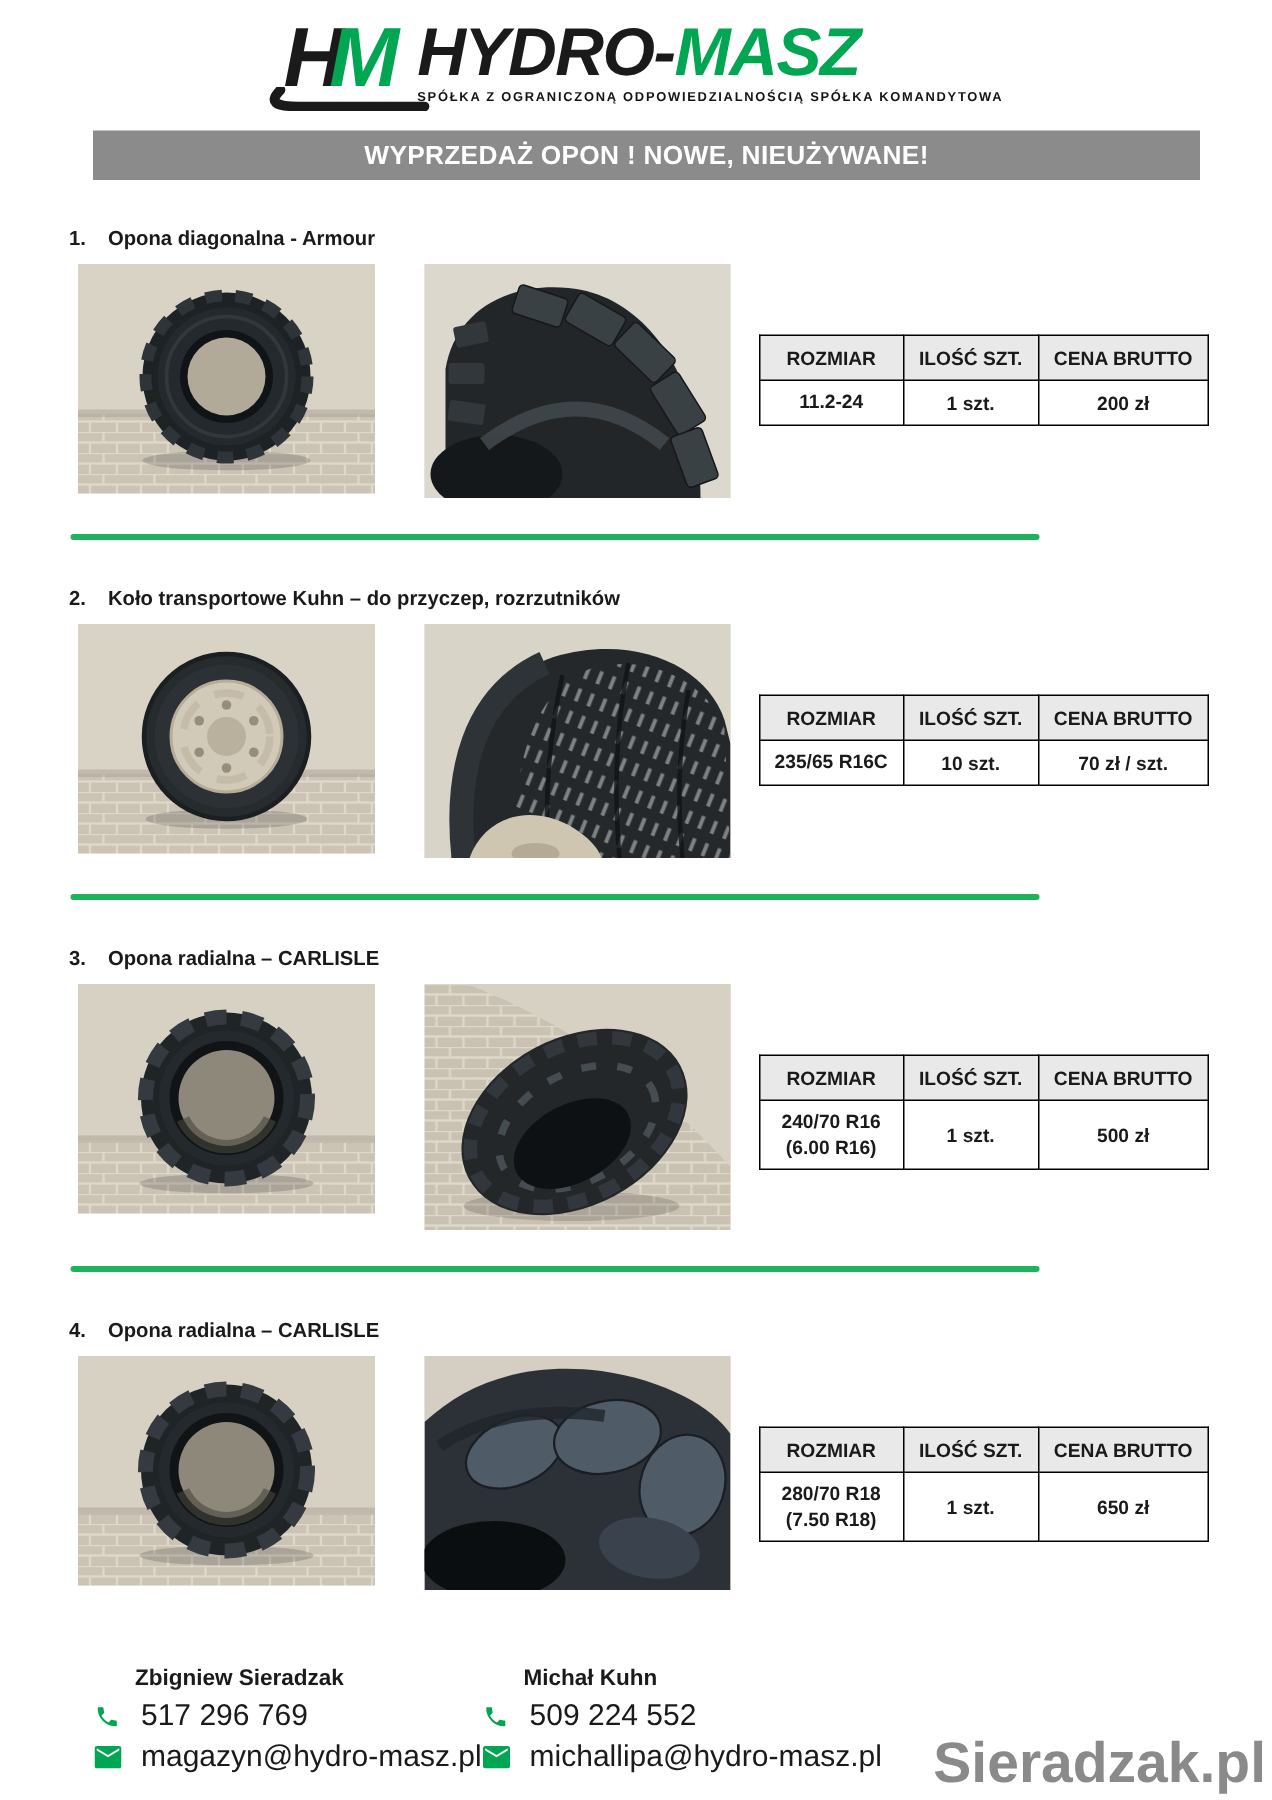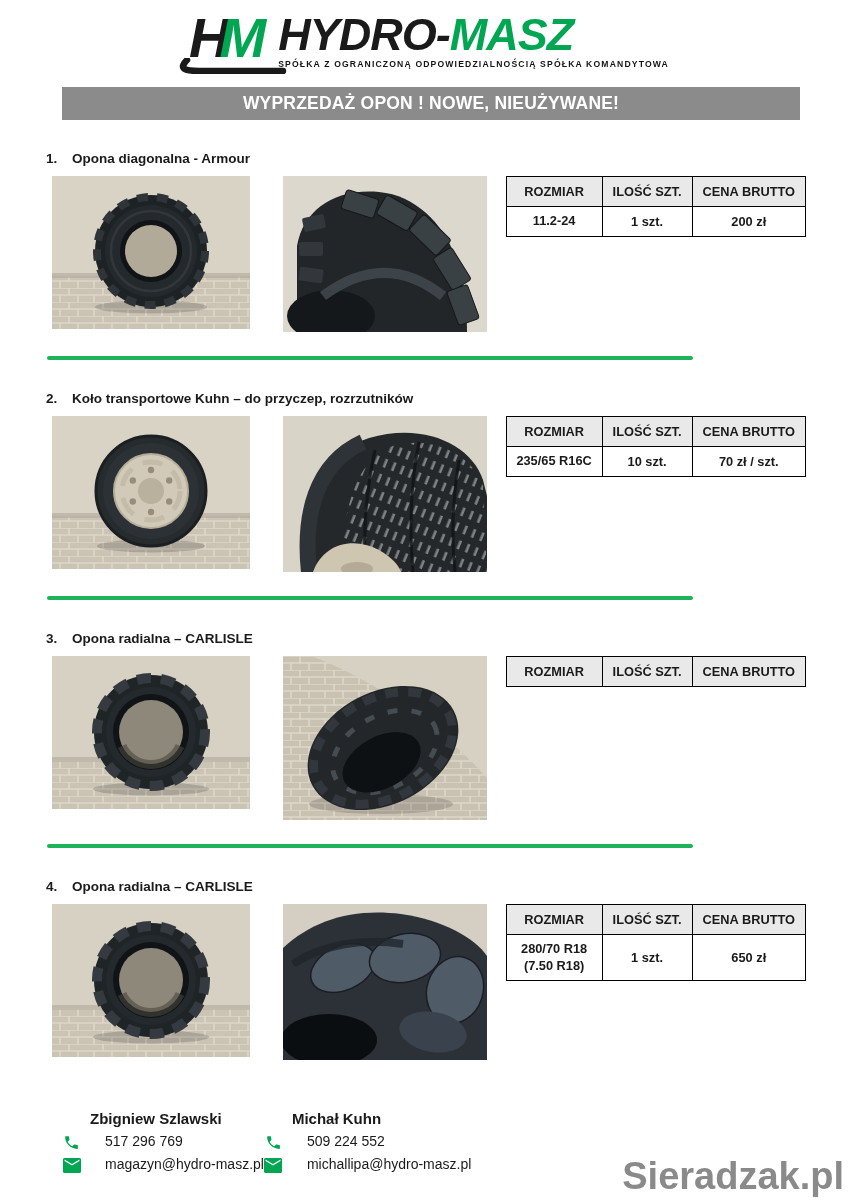--- a/index.html
+++ b/index.html
@@ -31,35 +31,35 @@
   .banner{width:738px;height:33px;margin:13px auto 0 62px;background:var(--banner-gray);
     display:flex;align-items:center;justify-content:center;}
   .banner span{color:#fff;font-weight:bold;font-size:17.5px;letter-spacing:.2px;}
   
   .section{margin-top:0;}
   .sec-title{margin:31px 0 0 46px;font-size:13.5px;font-weight:bold;display:flex;}
   .sec-title .num{width:26px;}
   .sec-body{display:flex;align-items:flex-start;padding:10px 42px 0 52px;}
   .photos{display:flex;gap:33px;}
   .photo{display:block;background:#d9d3c5;}
-  .table-wrap{margin-left:auto;}
+  .table-wrap{margin-left:auto;margin-top:47px;}
   table.price{border-collapse:collapse;}
   table.price th,table.price td{border:1.6px solid #000;text-align:center;font-size:12.8px;}
   table.price th{background:var(--table-header-bg);font-weight:bold;padding:7px 10px;}
   table.price td{padding:6px 8px;font-weight:bold;}
   .col-rozmiar{min-width:96px;}
   .col-ilosc{min-width:86px;}
   .col-cena{min-width:104px;}
   td.rozmiar{white-space:pre-line;line-height:1.3;}
   .divider{height:4px;width:646px;background:var(--divider-green);margin:24px 0 0 47px;border-radius:2px;}
   
   .footer{display:flex;align-items:flex-start;margin-top:50px;padding:0 64px 0 62px;}
   .f-col{display:flex;flex-direction:column;gap:4px;}
   .f-name{font-size:15px;font-weight:bold;margin-left:28px;margin-bottom:2px;}
-  .f-row{display:flex;gap:24px;font-size:14px;}
+  .f-row{display:flex;align-items:center;gap:13px;font-size:20px;}
   .f-row .ic{width:19px;height:19px;flex:0 0 19px;display:flex;align-items:center;justify-content:center;}
   .f-center{margin:0 auto;display:flex;flex-direction:column;align-items:center;gap:9px;padding-top:2px;}
   .f-center .f-title{font-size:15px;font-weight:bold;letter-spacing:.3px;}
   .watermark{position:absolute;right:4px;bottom:2px;font-size:38px;font-weight:600;color:var(--watermark-gray);letter-spacing:0;}
 </style>
 </head>
 <body>
 
 <div class="logo-row">
   <div class="monogram">
@@ -255,20 +255,26 @@
       </svg>
     </div>
     <div class="table-wrap">
       <table class="price">
         <tbody>
             <tr>
           <th class="col-rozmiar">ROZMIAR</th>
           <th class="col-ilosc">ILOŚĆ SZT.</th>
           <th class="col-cena">CENA BRUTTO</th>
         </tr>
+        <tr>
+          <td class="rozmiar">240/70 R16
+(6.00 R16)</td>
+          <td>1 szt.</td>
+          <td>500 zł</td>
+        </tr>
       </tbody>
         </table>
     </div>
   </div>
   <div class="divider"></div>
 </div>
 
 <div class="section">
   <div class="sec-title">
     <span class="num">4.</span>
@@ -322,21 +328,21 @@
           <td>650 zł</td>
         </tr>
       </tbody>
         </table>
     </div>
   </div>
 </div>
 
 <div class="footer">
   <div class="f-col">
-    <div class="f-name">Zbigniew Szlawski</div>
+    <div class="f-name">Zbigniew Sieradzak</div>
     <div class="f-row">
       <span class="ic">
         <svg width="17" height="17" viewBox="0 0 24 24">
             <path d="M6.62 10.79c1.44 2.83 3.76 5.14 6.59 6.59l2.2-2.21c.27-.27.67-.36 1.02-.24 1.12.37 2.33.57 3.57.57.55 0 1 .45 1 1V20c0 .55-.45 1-1 1-9.39 0-17-7.61-17-17 0-.55.45-1 1-1h3.5c.55 0 1 .45 1 1 0 1.25.2 2.45.57 3.57.11.35.03.74-.25 1.02l-2.2 2.2z" fill="#00A651"></path>
           </svg>
       </span>
       <span>517 296 769</span>
     </div>
     <div class="f-row">
       <span class="ic">

